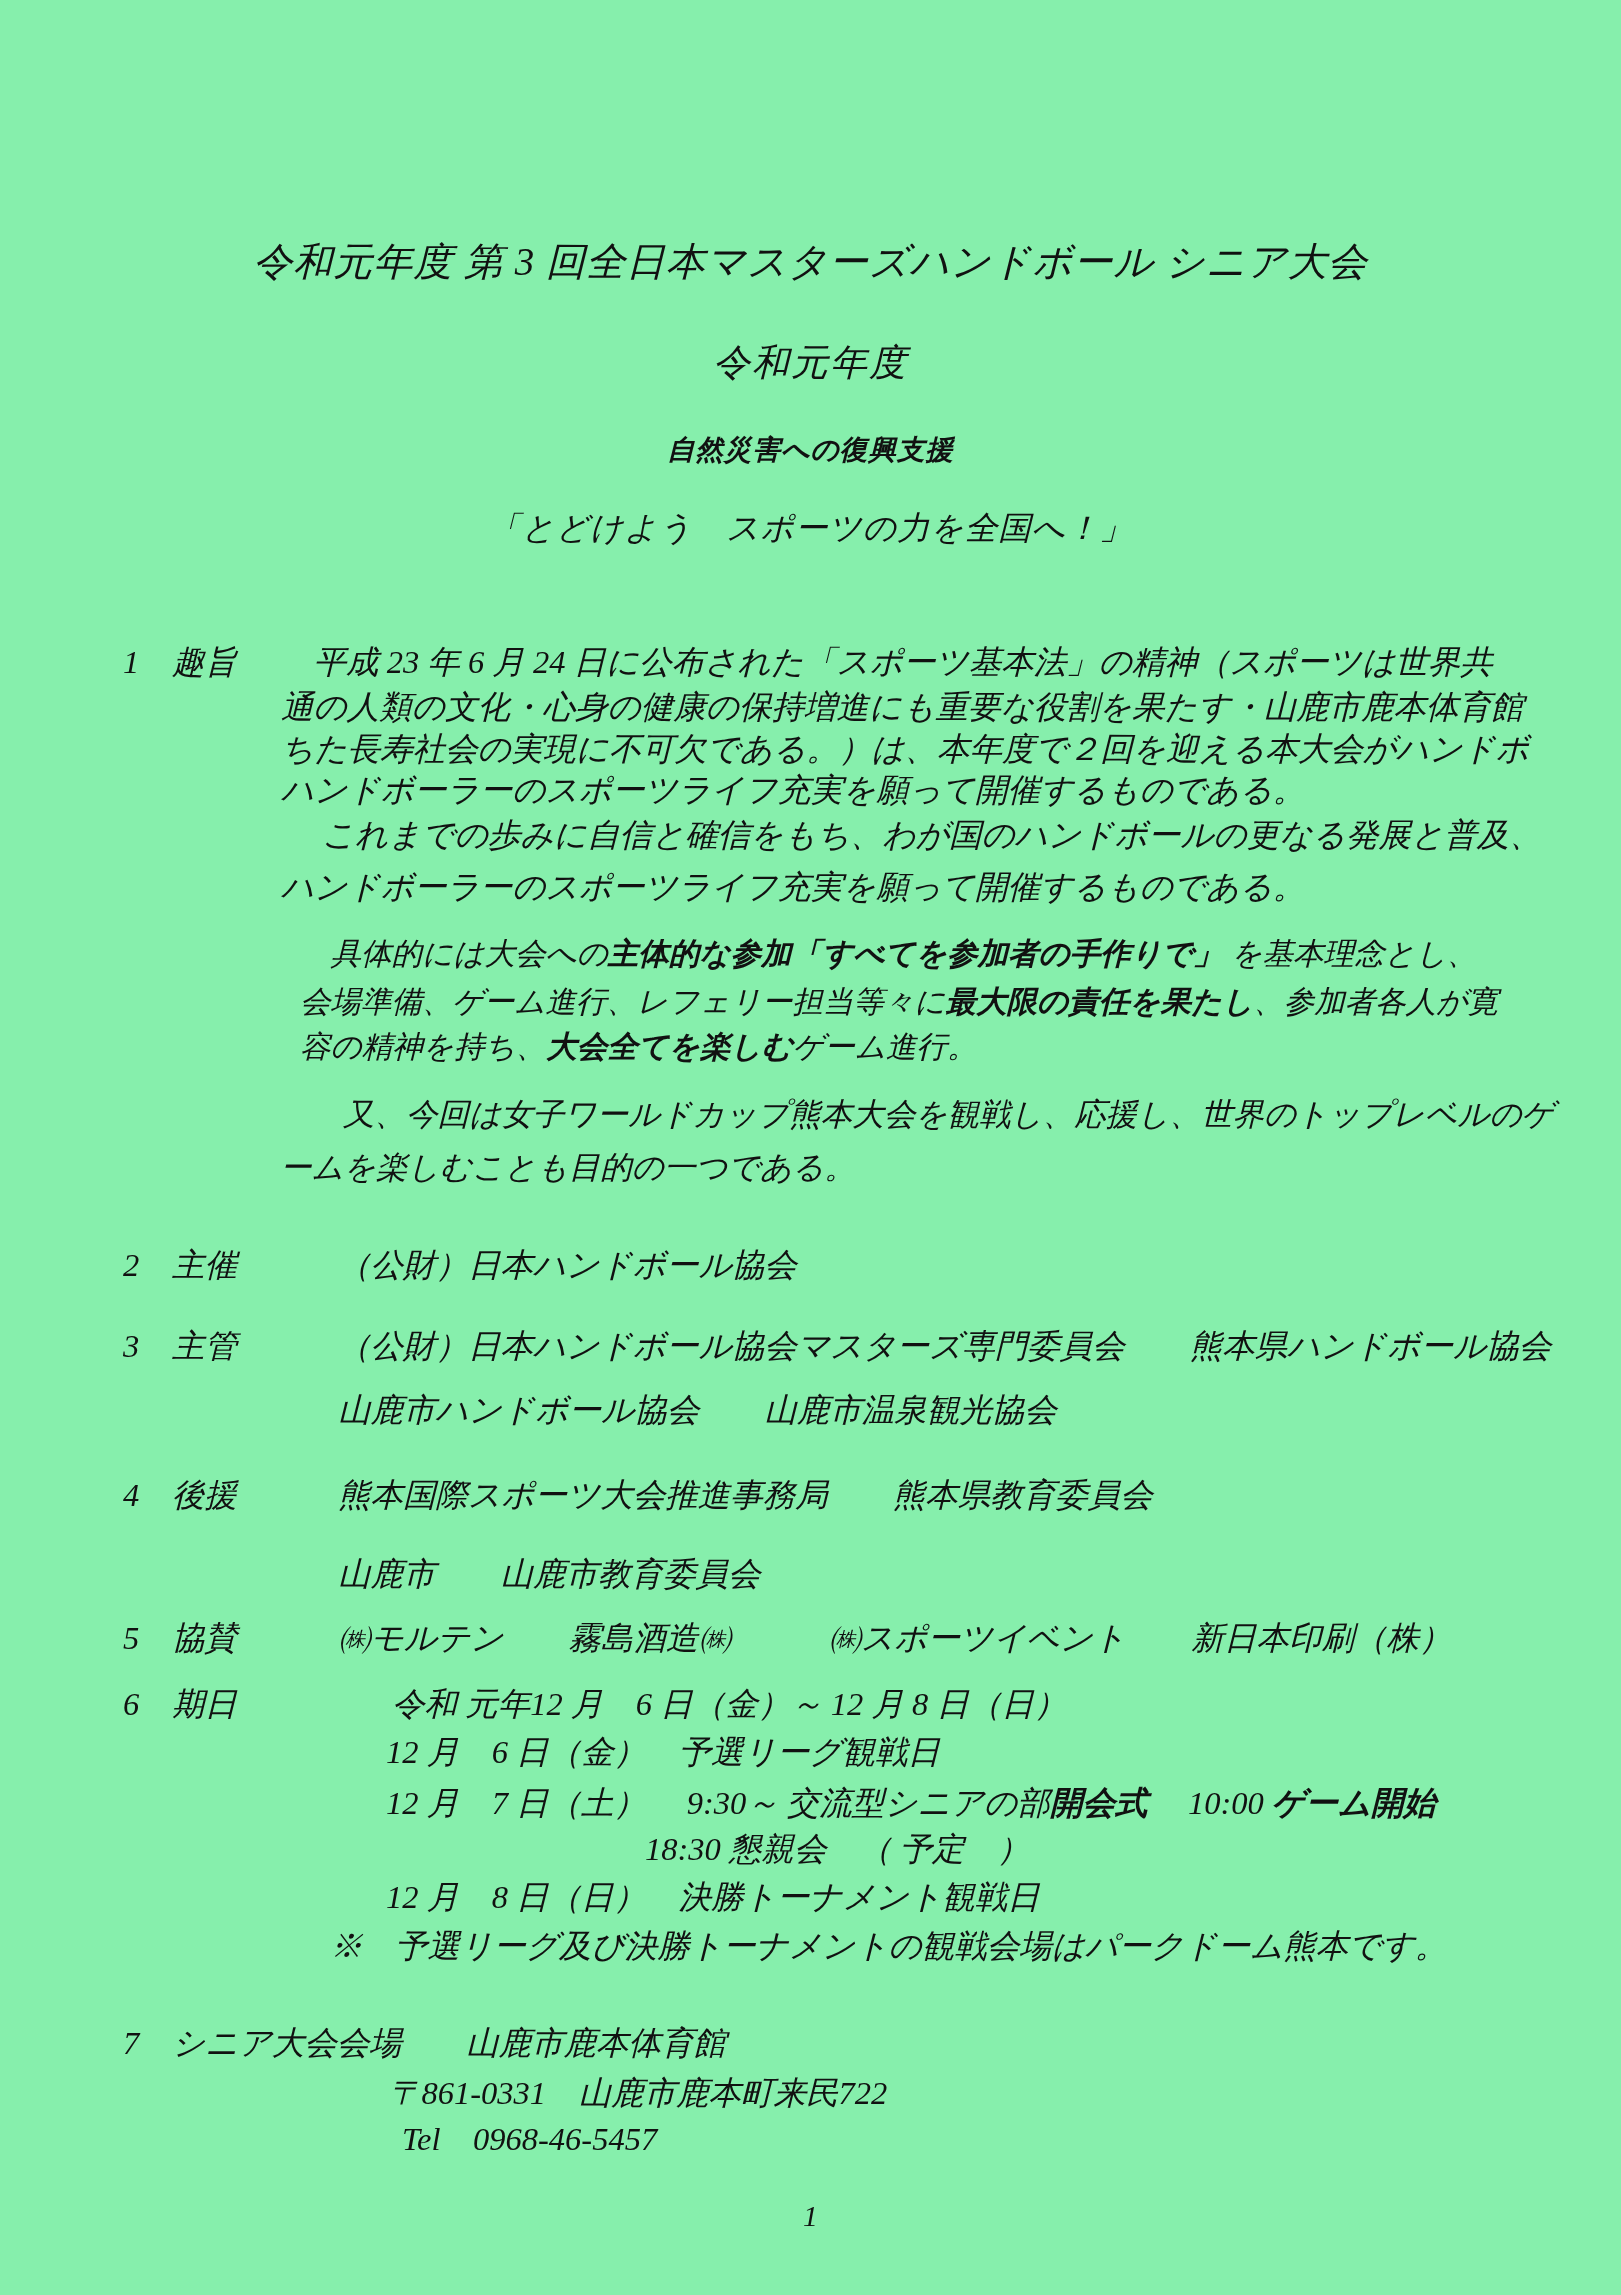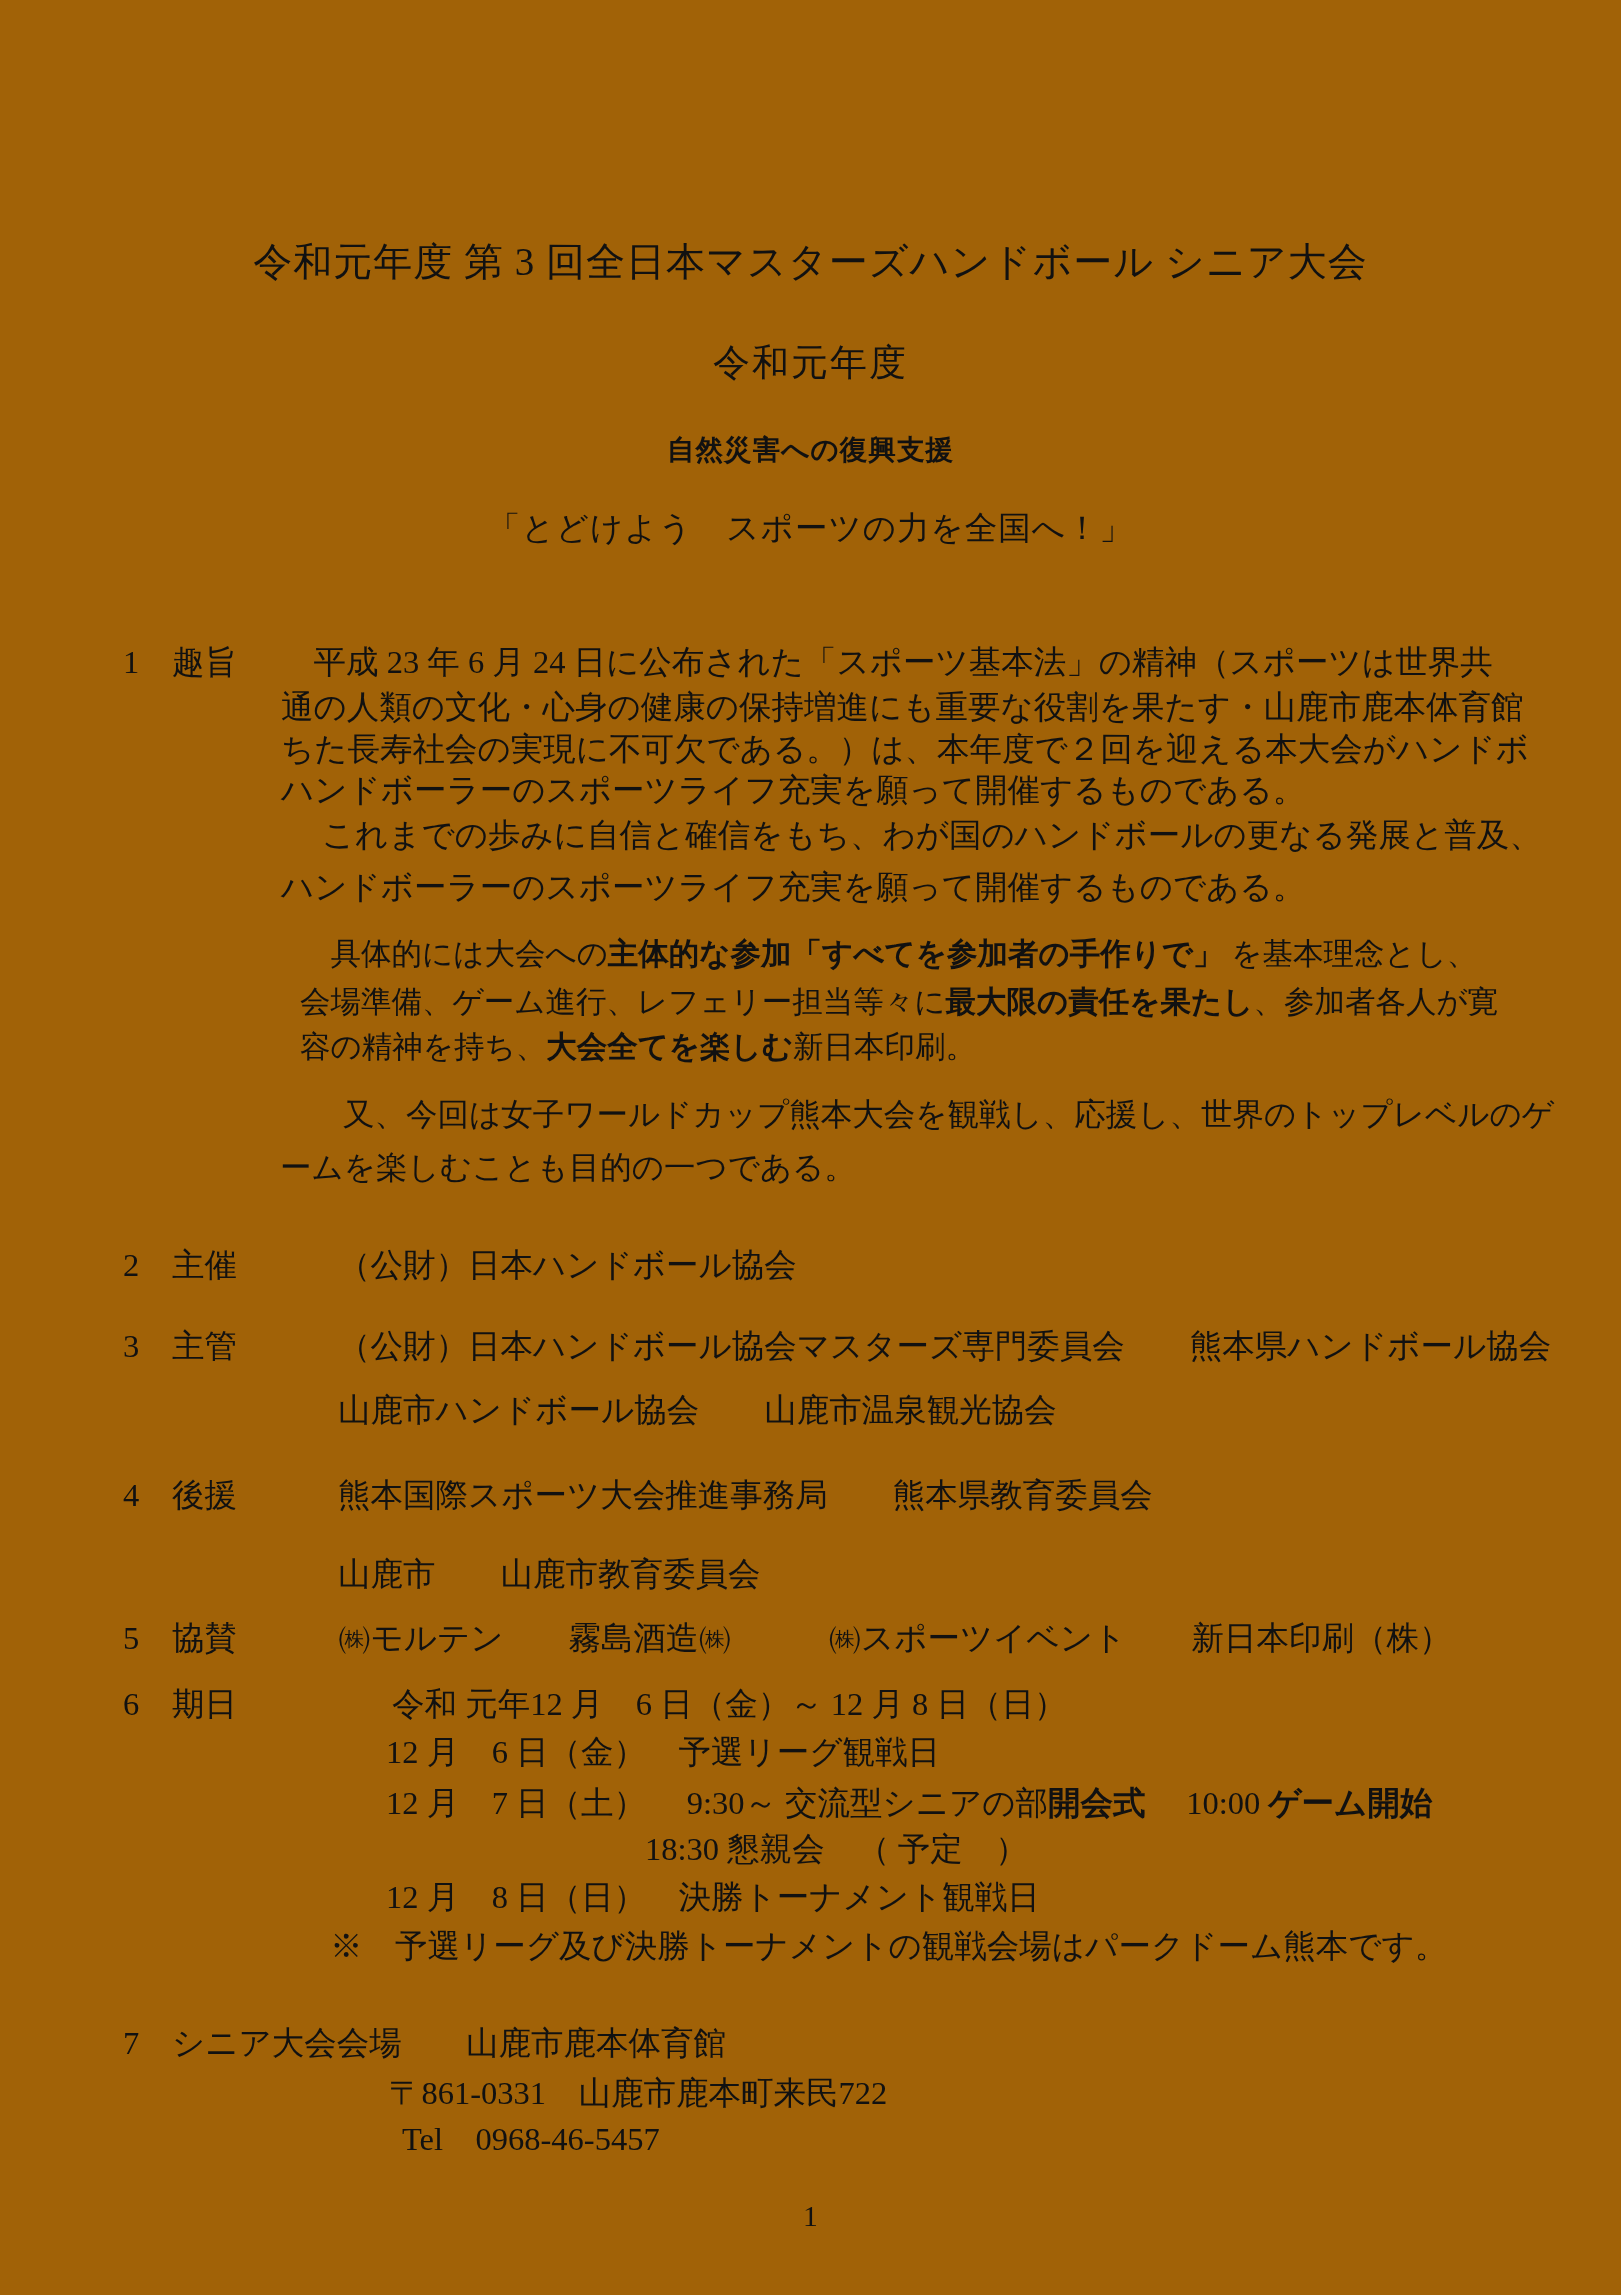--- a/index.html
+++ b/index.html
@@ -4,24 +4,25 @@
 <style>
   html, body {
     margin: 0;
     padding: 0;
     background: #ffffff;
   }
   .page {
     position: relative;
     width: 1621px;
     height: 2295px;
-    background: #a16207;
+    background: #86efac;
     color: #111111;
     font-family: "Liberation Serif", "DejaVu Serif", serif;
     overflow: hidden;
+    font-style: italic;
   }
   .ln {
     position: absolute;
     line-height: 1.15;
     white-space: pre;
     font-size: 32.5px;
     color: #111111;
   }
   .center {
     left: 0;
@@ -53,21 +54,21 @@
 
   <div class="ln body33" style="left:281px;top:644px;">　平成 23 年 6 月 24 日に公布された「スポーツ基本法」の精神（スポーツは世界共</div>
   <div class="ln body33" style="left:281px;top:689px;">通の人類の文化・心身の健康の保持増進にも重要な役割を果たす・山鹿市鹿本体育館</div>
   <div class="ln body33" style="left:281px;top:731px;">ちた長寿社会の実現に不可欠である。）は、本年度で２回を迎える本大会がハンドボ</div>
   <div class="ln body33" style="left:281px;top:772px;">ハンドボーラーのスポーツライフ充実を願って開催するものである。</div>
   <div class="ln body33" style="left:281px;top:817px;">　 これまでの歩みに自信と確信をもち、わが国のハンドボールの更なる発展と普及、</div>
   <div class="ln body33" style="left:281px;top:869px;">ハンドボーラーのスポーツライフ充実を願って開催するものである。</div>
 
   <div class="ln body31" style="left:300px;top:937px;"><span>　具体的には大会への</span><span class="b">主体的な参加「すべてを参加者の手作りで」</span><span> を基本理念とし、</span></div>
   <div class="ln body31" style="left:300px;top:985px;"><span>会場準備、ゲーム進行、レフェリー担当等々に</span><span class="b">最大限の責任を果たし</span><span>、参加者各人が寛</span></div>
-  <div class="ln body31" style="left:300px;top:1030px;"><span>容の精神を持ち、</span><span class="b">大会全てを楽しむ</span><span>新日本印刷。</span></div>
+  <div class="ln body31" style="left:300px;top:1030px;"><span>容の精神を持ち、</span><span class="b">大会全てを楽しむ</span><span>ゲーム進行。</span></div>
 
   <div class="ln body32" style="left:280px;top:1097px;">　　又、今回は女子ワールドカップ熊本大会を観戦し、応援し、世界のトップレベルのゲ</div>
   <div class="ln body32" style="left:280px;top:1150px;text-align:center;">ームを楽しむことも目的の一つである。</div>
 
   <div class="ln body33" style="left:123px;top:1247px;">2</div>
   <div class="ln body33" style="left:172px;top:1247px;">主催</div>
   <div class="ln body33" style="left:338px;top:1247px;">（公財）日本ハンドボール協会</div>
 
   <div class="ln body33" style="left:123px;top:1328px;">3</div>
   <div class="ln body33" style="left:172px;top:1328px;">主管</div>

